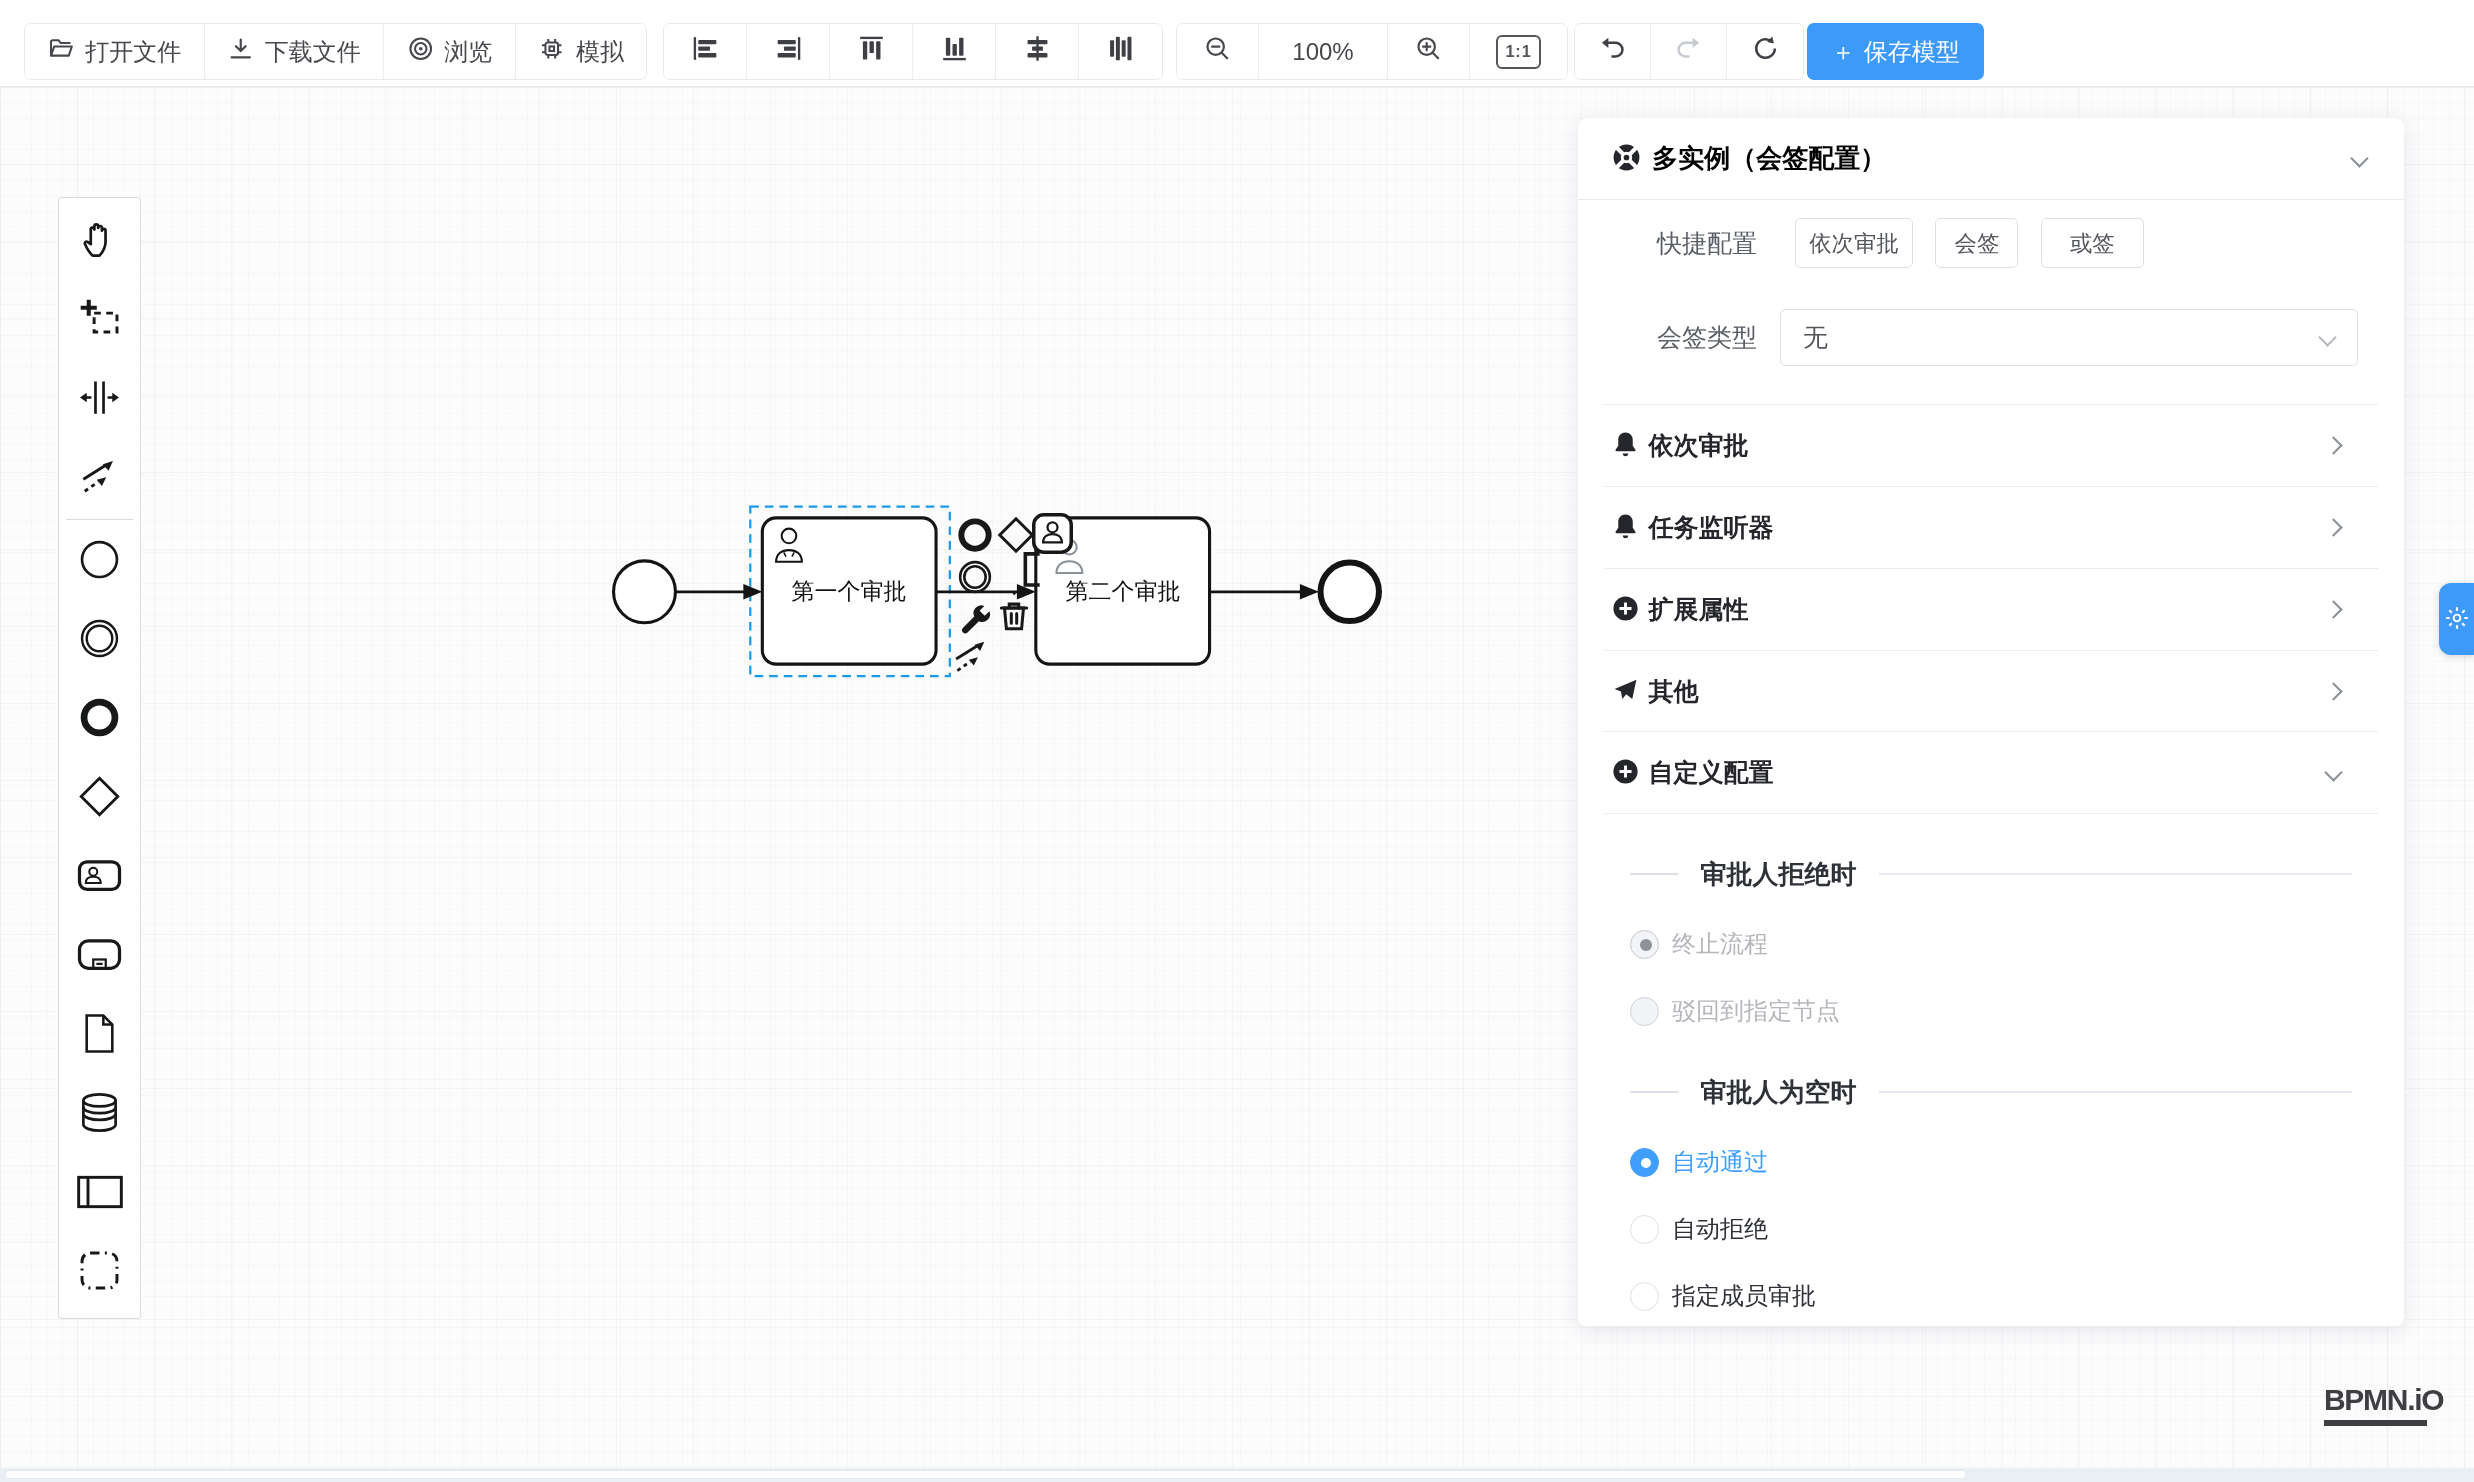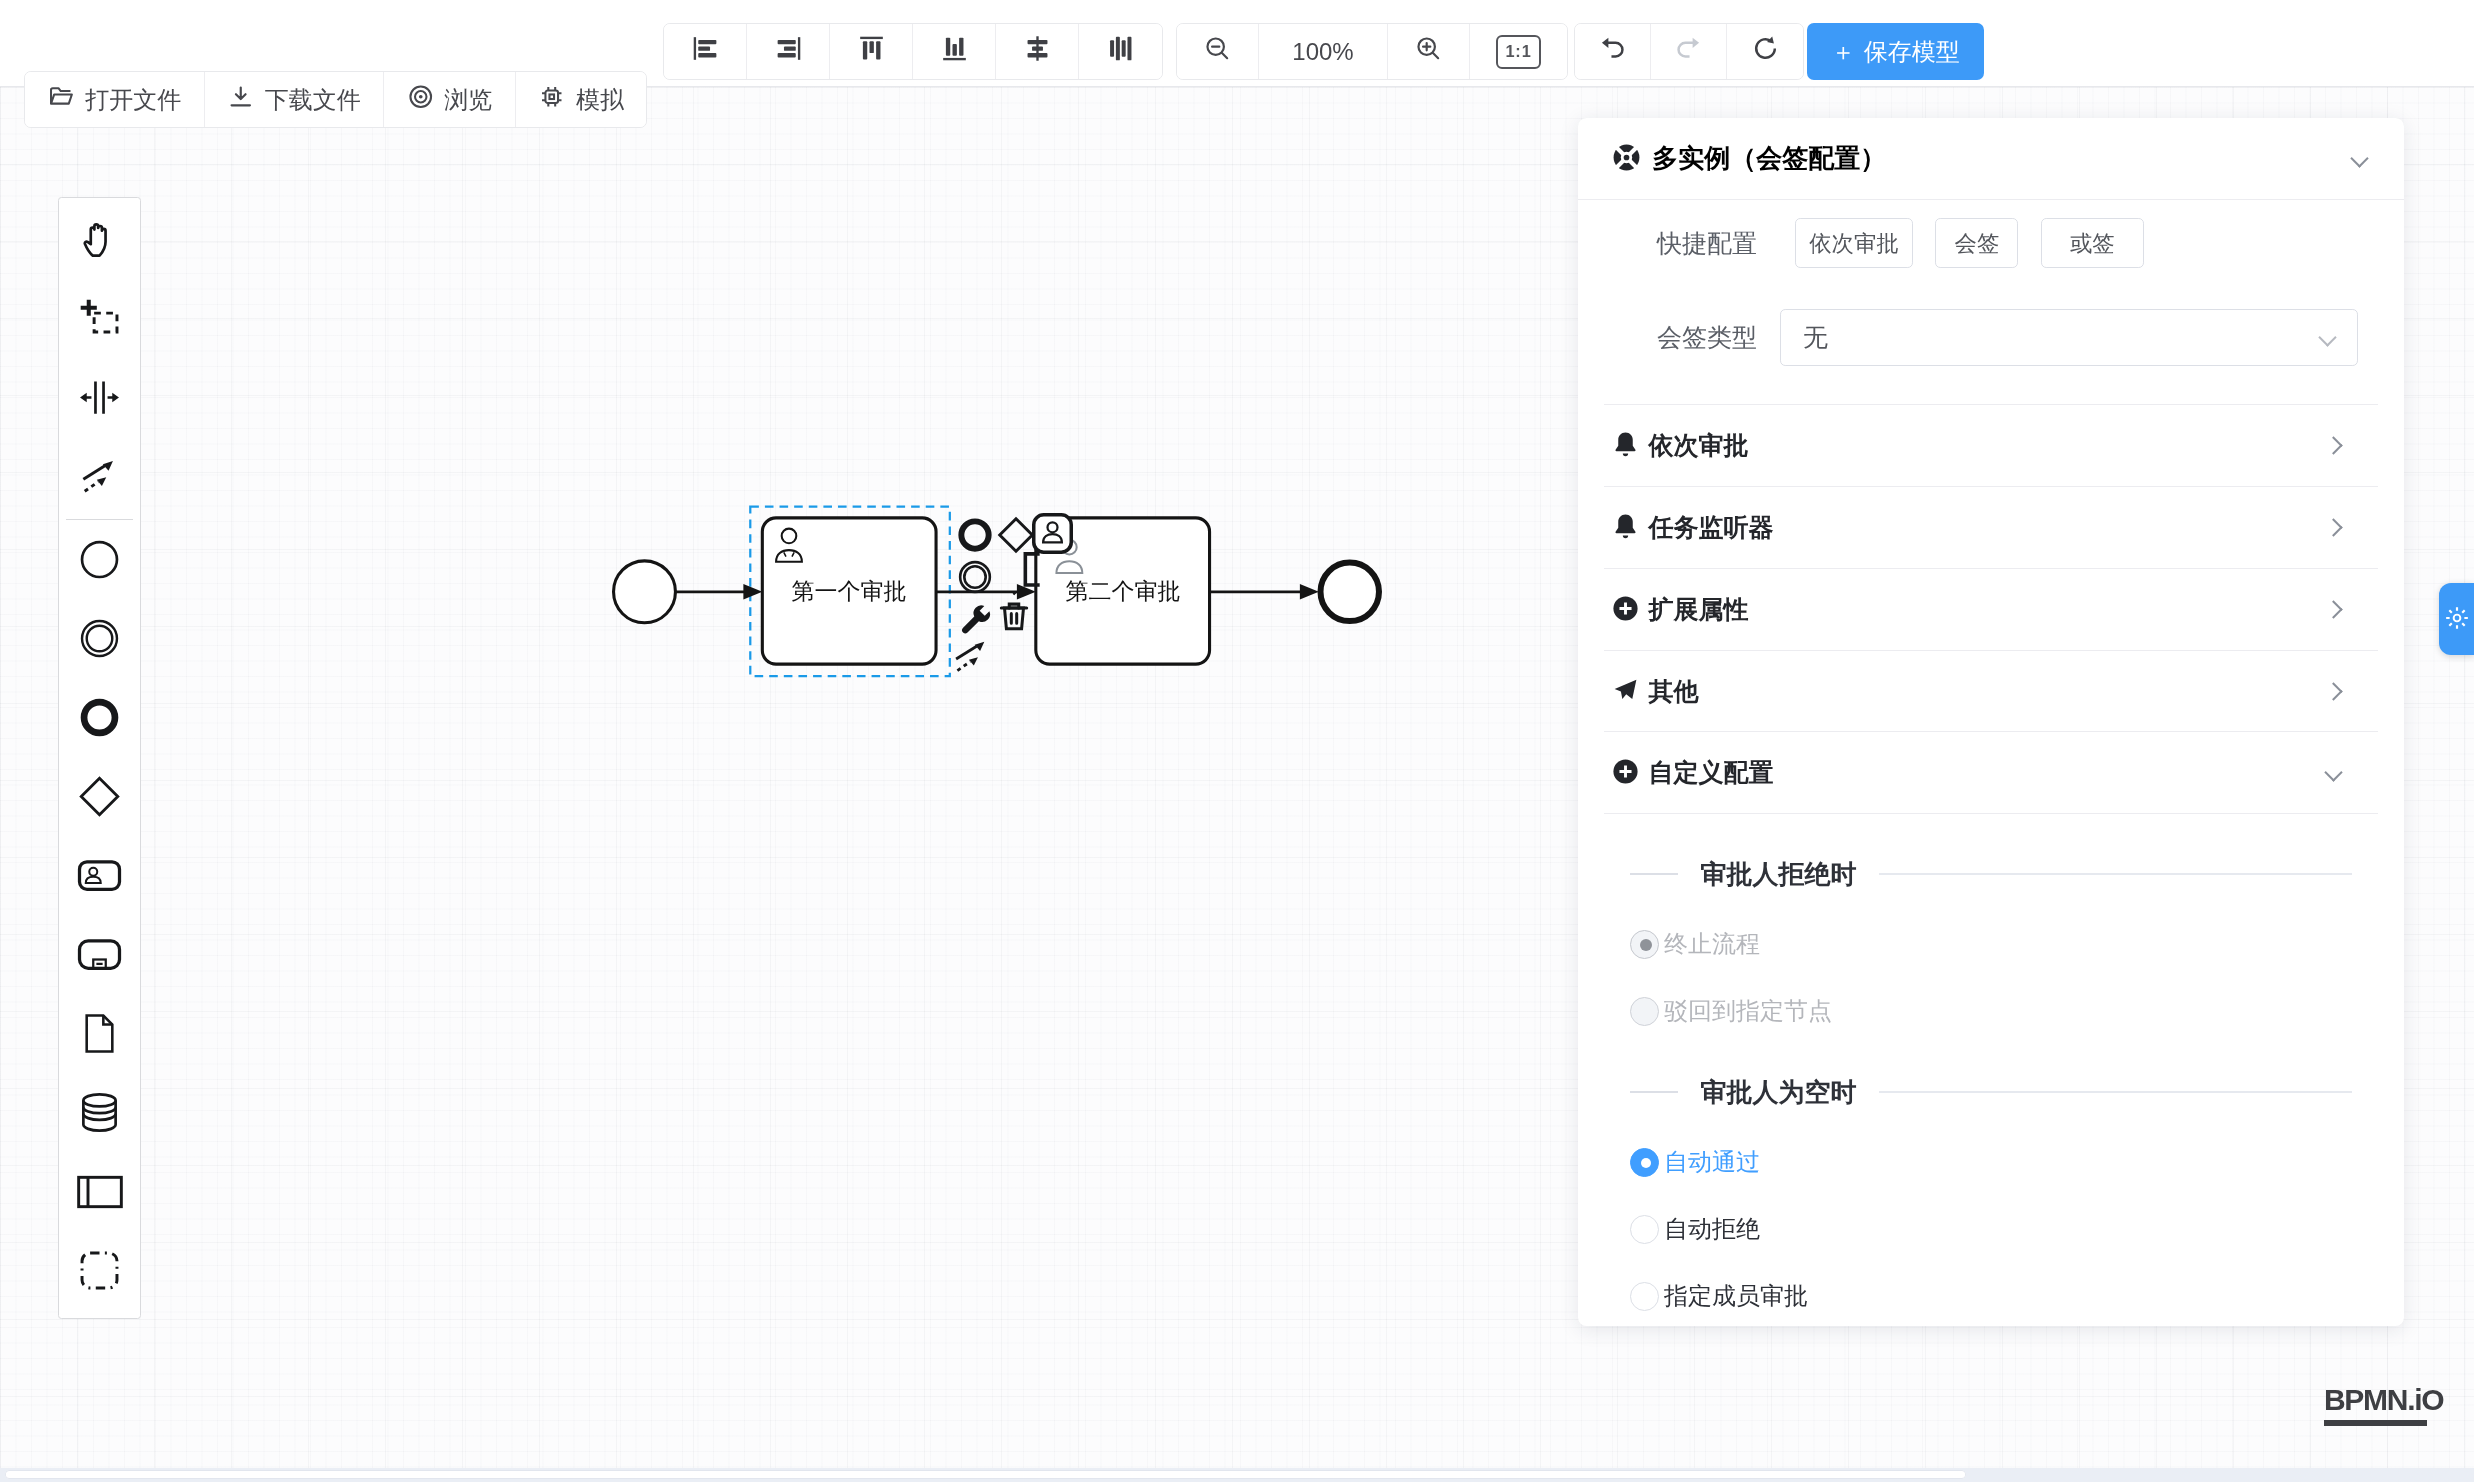--- a/index.html
+++ b/index.html
@@ -10,21 +10,21 @@
   
   .toolbar { position:absolute; left:0; top:0; width:100%; height:87px;
     background:#fff; border-bottom:0.9px solid #e7e8ec; z-index:30; }
   .tb-group { position:absolute; top:23px; height:57px; display:flex;
     background:#fff; border:0.9px solid #e8e9ec; border-radius:6.9px; overflow:hidden; }
   .tb-btn { display:flex; align-items:center; justify-content:center; gap:10.3px;
     padding:0 22.4px; border-right:0.9px solid #ededf0; font-size:24px; color:#47484d;
     background:#fff; cursor:pointer; white-space:nowrap; }
   .tb-btn:last-child { border-right:none; }
   .tb-btn svg { flex:none; }
-  .g-file { left:24px;margin-top:48px; }
+  .g-file { left:24px; }
   .g-align { left:663px; }
   .g-align .tb-btn { width:83px; padding:0; }
   .g-zoom { left:1176px; }
   .g-zoom .tb-btn { padding:0; }
   .g-hist { left:1574px; }
   .g-hist .tb-btn { width:76px; padding:0; }
   .zl { font-size:24px; color:#47484d; }
   .reset-zoom-box { display:flex; align-items:center; justify-content:center;
     width:45px; height:34px; border:2.2px solid #55565b; border-radius:6px;
     font-size:16.3px; font-weight:bold; color:#55565b; letter-spacing:0.9px; }
@@ -94,21 +94,21 @@
   .acc-4 { top:532px; } .acc-5 { top:613px; }
   .sep-custom { position:absolute; left:26px; right:26px; top:695px;
     border-top:0.9px solid #ececf0; }
   .sub-heading { position:absolute; left:0; right:0; height:58px; display:flex;
     align-items:center; padding:0 52px; }
   .sh-reject { top:727px; } .sh-empty { top:945px; }
   .sh-dash { width:48px; height:1.7px; background:#dcdfe6; flex:none; }
   .sh-line { flex:1; height:1.7px; background:#e6e9ef; margin-left:22.4px; }
   .sh-text { font-size:26px; font-weight:700; color:#2e3138; margin-left:22.4px; }
   .radio-row { position:absolute; left:52px; right:34px; height:52px;
-    display:flex; align-items:center; gap:5px; cursor:pointer; }
+    display:flex; align-items:center; gap:13px; cursor:pointer; }
   .rr-1 { top:800px; } .rr-2 { top:867px; }
   .rr-3 { top:1018px; } .rr-4 { top:1085px; } .rr-5 { top:1152px; }
   .radio { width:29px; height:29px; border-radius:50%; border:1.7px solid #dcdfe6;
     background:#fff; flex:none; position:relative; }
   .radio.sel-blue { background:#409eff; border-color:#409eff; }
   .radio.sel-blue::after { content:""; position:absolute; left:9.5px; top:9.5px;
     width:10.3px; height:10.3px; border-radius:50%; background:#fff; }
   .radio.dis { background:#f2f4f7; border-color:#cfd2d8; }
   .radio.dis-sel { background:#f2f4f7; border-color:#c5c8ce; }
   .radio.dis-sel::after { content:""; position:absolute; left:8.6px; top:8.6px;

